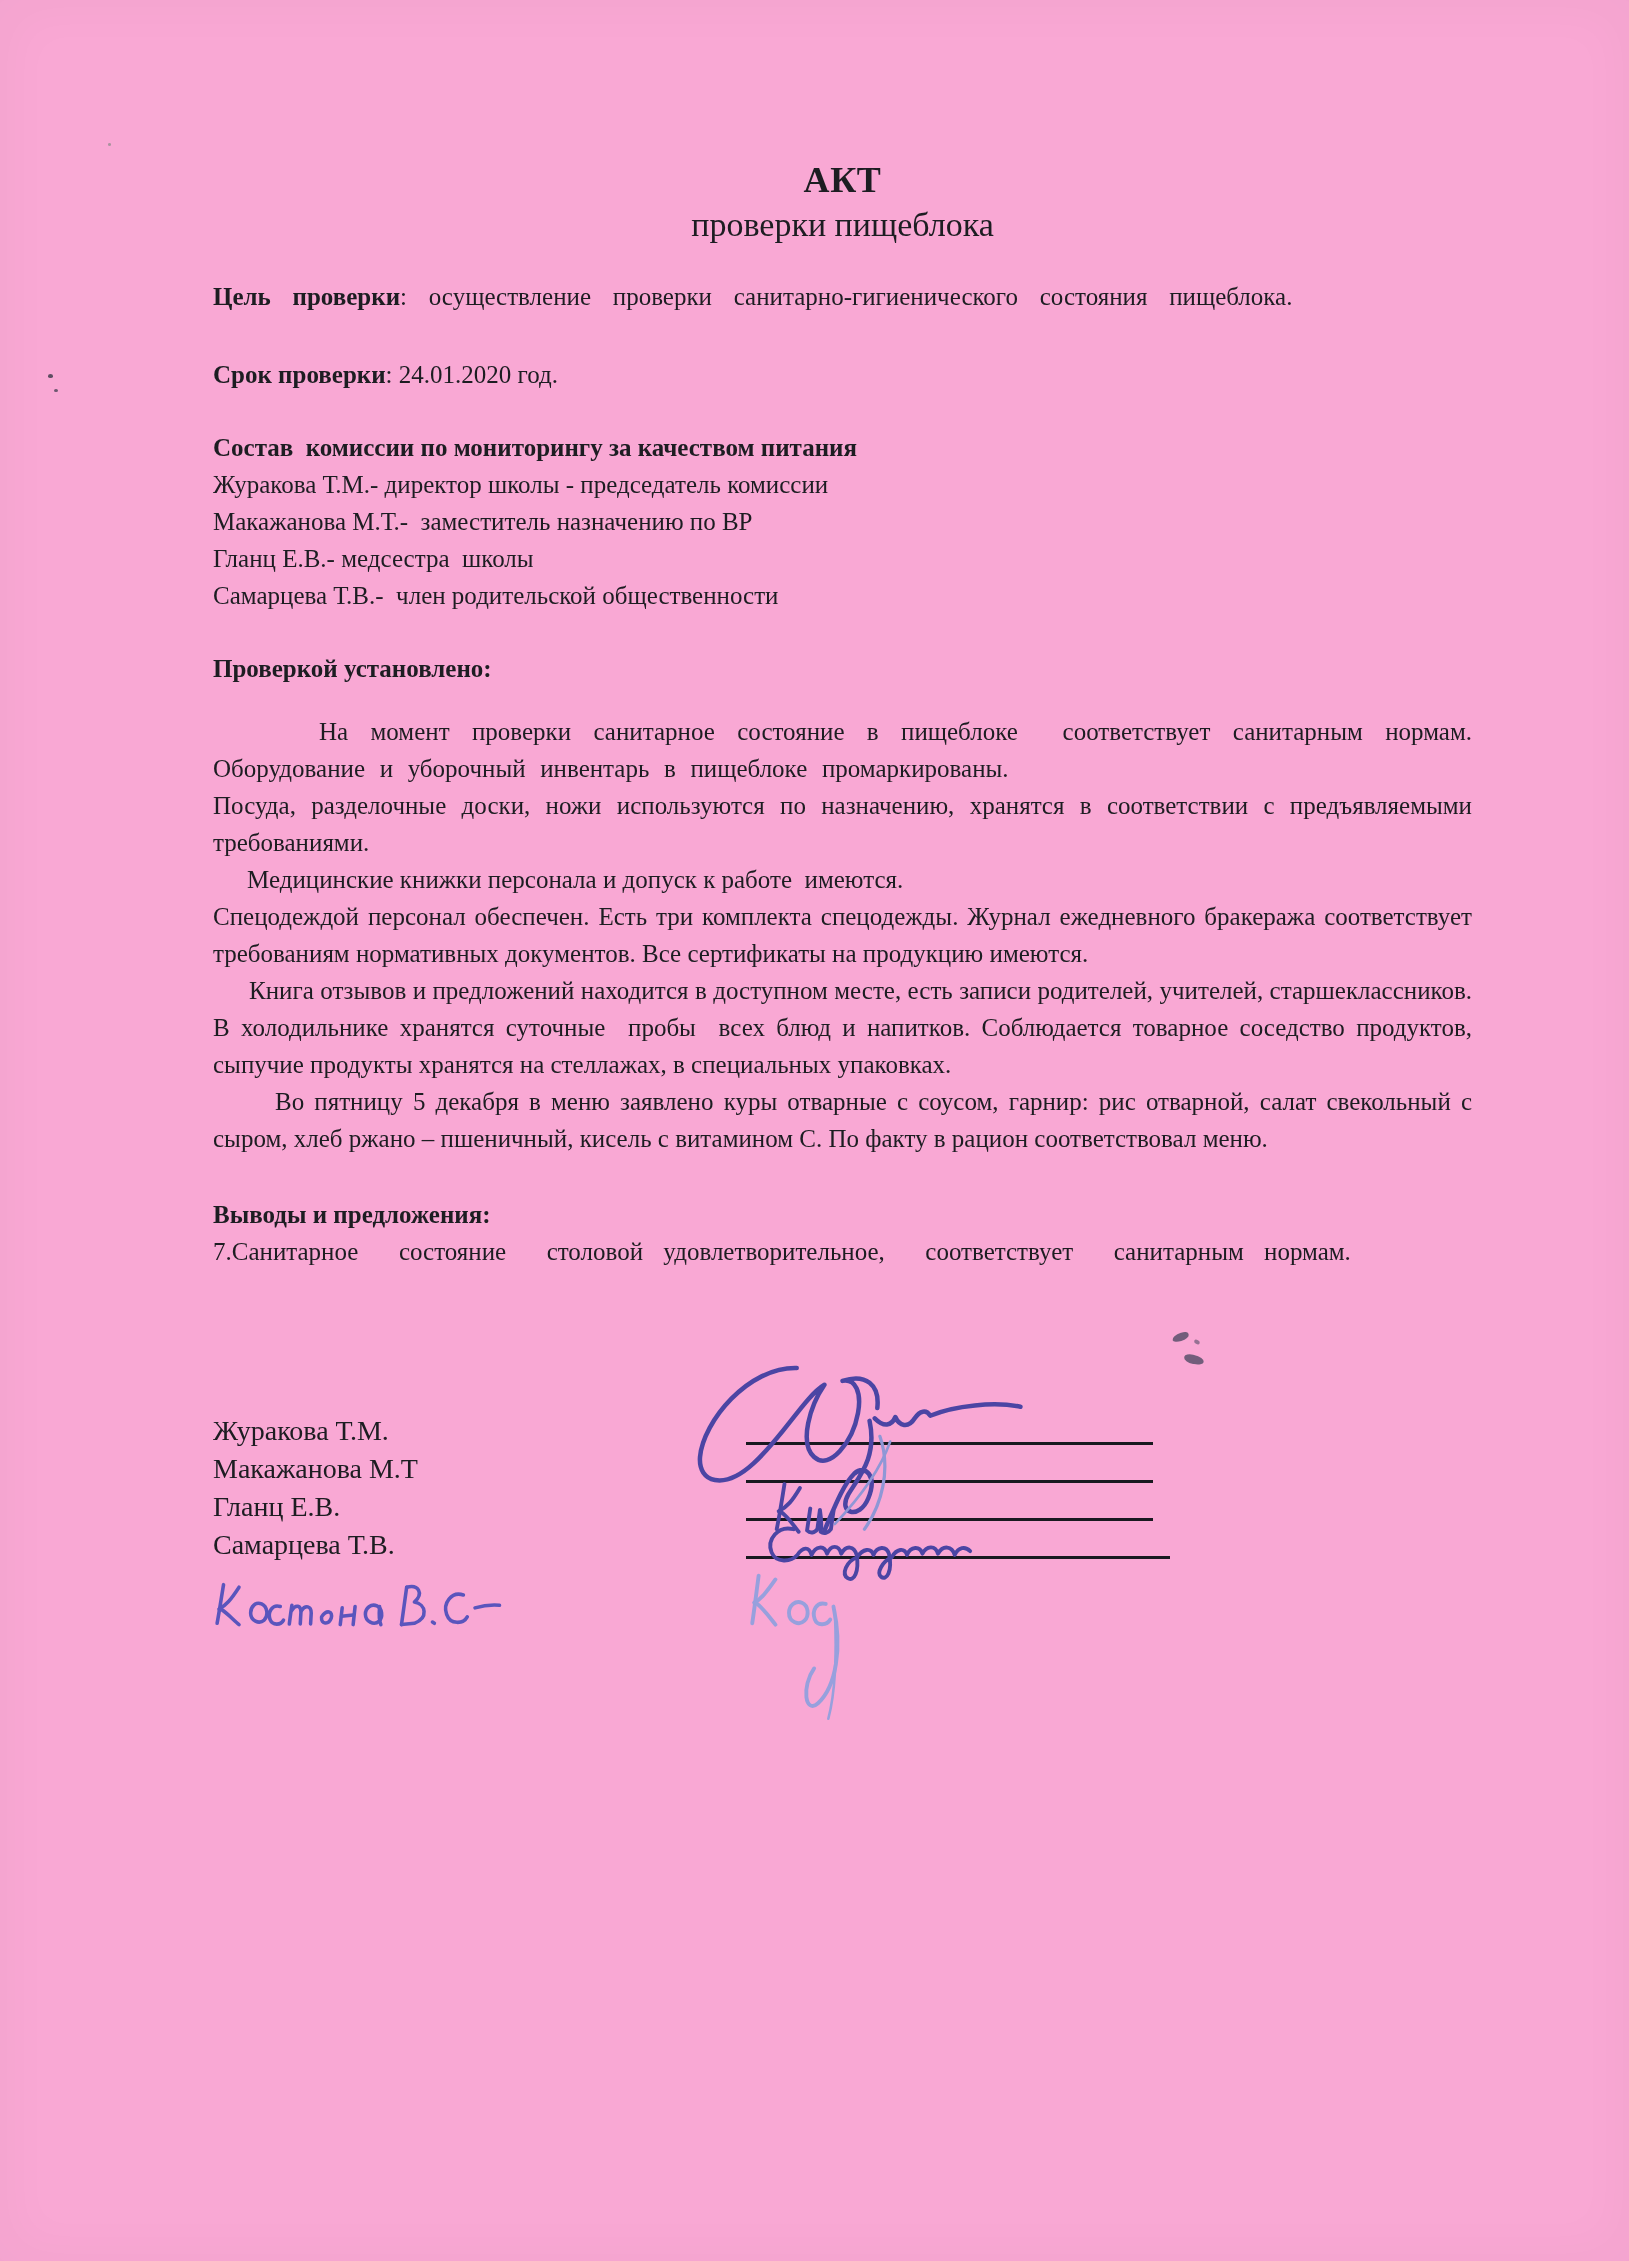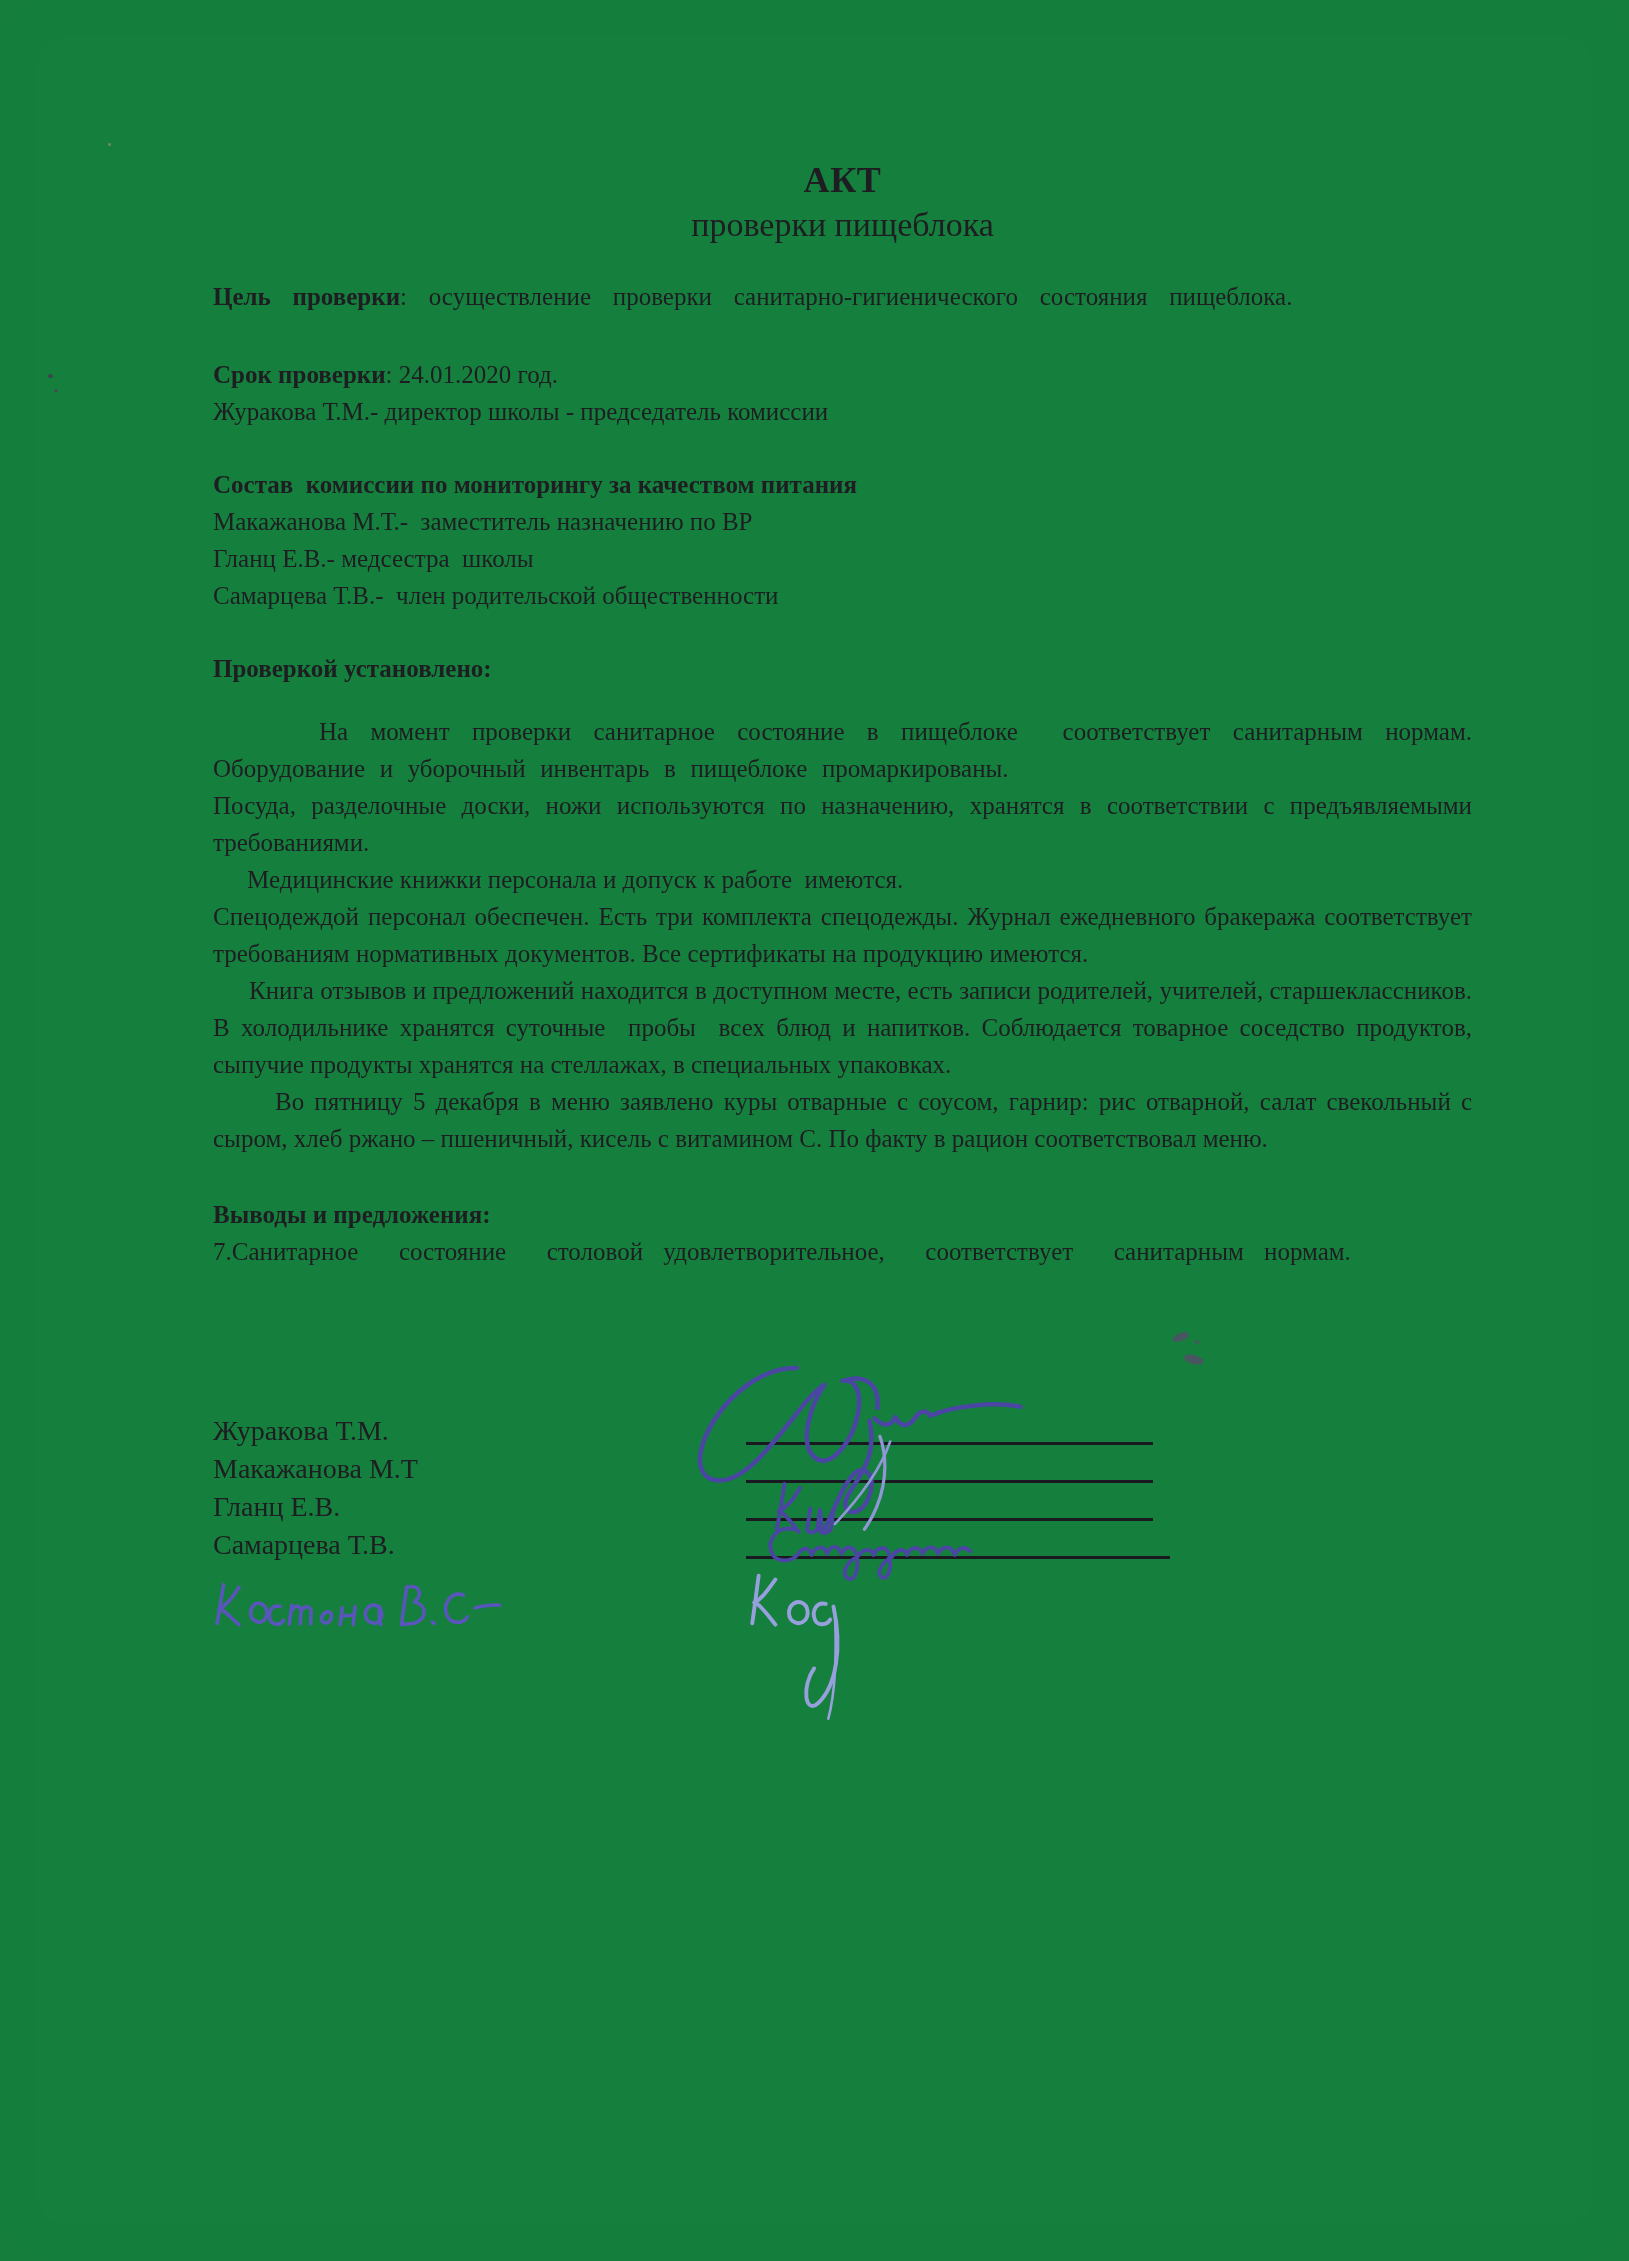--- a/index.html
+++ b/index.html
@@ -1,21 +1,21 @@
 <!DOCTYPE html>
 <html lang="ru" style="font-size:10.3px"><head>
 <meta charset="utf-8">
 <title>Document</title>
 <style>
   html,body{margin:0;padding:0;}
   body{background:#d8d8d4;}
   .sheet{
     position:relative;
     width:1630px;height:2261px;
-    background:#15803d;
+    background:#f9a8d4;
     overflow:hidden;
     font-family:"Liberation Serif", "DejaVu Serif", serif;
     color:#1d1d22;
     box-shadow:inset 0 0 58px rgba(60,55,40,0.04);
   }
   .content{position:absolute;left:213px;top:0;width:1259px;}
   .para{margin:0;font-size:25px;line-height:37px;white-space:pre-wrap;}
   .justify{text-align:justify;}
   .b{font-weight:bold;}
   .title-block{margin-top:160px;text-align:center;}
@@ -54,22 +54,22 @@
 
     <div class="title-block">
       <div class="doc-title">АКТ</div>
       <div class="doc-subtitle">проверки  пищеблока</div>
     </div>
 
     <p class="para justify purpose"><b class="b">Цель проверки</b><span>: осуществление проверки санитарно-гигиенического состояния пищеблока.</span></p>
 
     <p class="para term"><b class="b">Срок проверки</b><span>: 24.01.2020 год.</span></p>
 
+    <p class="para b commission-heading">Состав  комиссии по мониторингу за качеством питания</p>
     <p class="para member">Журакова Т.М.- директор школы - председатель комиссии</p>
-    <p class="para b commission-heading">Состав  комиссии по мониторингу за качеством питания</p>
     <p class="para member">Макажанова М.Т.-  заместитель назначению по ВР</p>
     <p class="para member">Гланц Е.В.- медсестра  школы</p>
     <p class="para member">Самарцева Т.В.-  член родительской общественности</p>
 
     <p class="para b findings-heading">Проверкой установлено:</p>
     <p class="para justify f0">На момент проверки санитарное состояние в пищеблоке  соответствует санитарным нормам. Оборудование и уборочный инвентарь в пищеблоке промаркированы.</p>
     <p class="para justify f1">Посуда, разделочные доски, ножи используются по назначению, хранятся в соответствии с предъявляемыми  требованиями.</p>
     <p class="para justify f2">Медицинские книжки персонала и допуск к работе  имеются.</p>
     <p class="para justify f3">Спецодеждой персонал обеспечен. Есть три комплекта спецодежды. Журнал ежедневного бракеража соответствует требованиям нормативных документов. Все сертификаты на продукцию имеются.</p>
     <p class="para justify f4">Книга отзывов и предложений находится в доступном месте, есть записи родителей, учителей, старшеклассников.  В холодильнике хранятся суточные  пробы  всех блюд и напитков. Соблюдается товарное соседство продуктов, сыпучие продукты хранятся на стеллажах, в специальных упаковках.</p>

